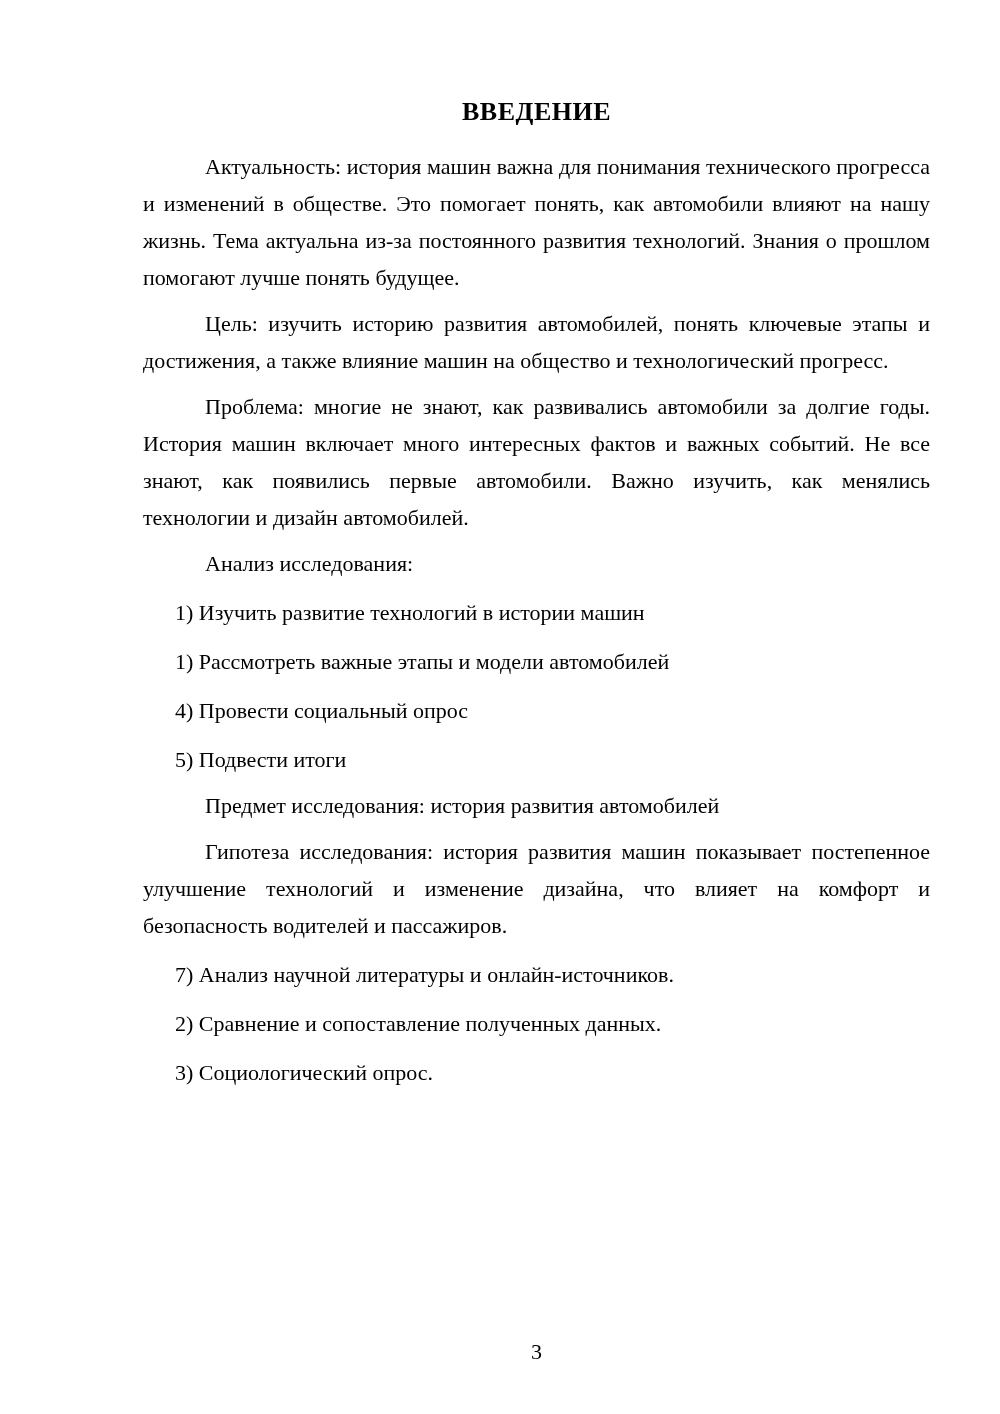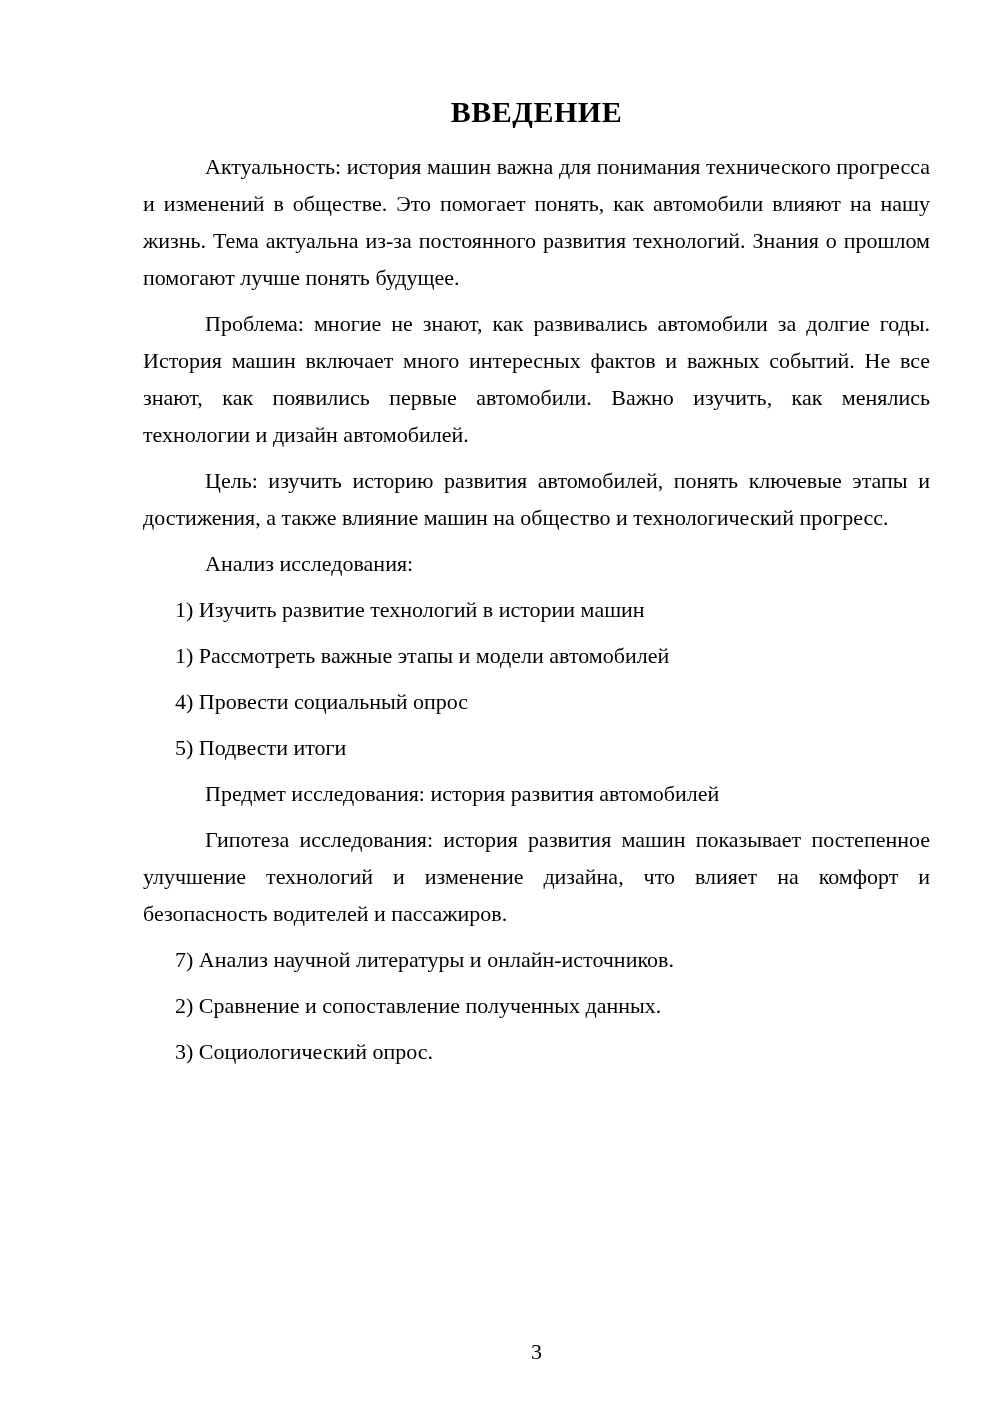--- a/index.html
+++ b/index.html
@@ -12,40 +12,40 @@
     width: 1000px;
     height: 1414px;
     box-sizing: border-box;
     background: #ffffff;
     color: #000000;
     font-family: "Liberation Serif", serif;
     font-size: 22px;
     padding: 98px 70px 0 143px;
   }
   .doc-title {
-    font-size: 30px;
+    font-size: 26px;
     font-weight: bold;
     text-align: center;
     margin: 0 0 22px 0;
     line-height: 28px;
     letter-spacing: 0.5px;
   }
   .para {
     margin: 0 0 9px 0;
     text-align: justify;
     text-indent: 62px;
     line-height: 37px;
   }
   .list {
     margin: 0;
     padding: 0;
     list-style: none;
   }
   .list-item {
-    margin: 0 0 9px 0;
+    margin: 12px 0 9px 0;
     padding-left: 32px;
     line-height: 37px;
     text-align: left;
   }
   .page-number {
     position: absolute;
     left: 143px;
     right: 70px;
     bottom: 48px;
     text-align: center;
@@ -55,23 +55,23 @@
 </style>
 </head>
 <body>
 
 <div class="page">
 
   <h1 class="doc-title">ВВЕДЕНИЕ</h1>
 
   <p class="para">Актуальность: история машин важна для понимания технического прогресса и изменений в обществе. Это помогает понять, как автомобили влияют на нашу жизнь. Тема актуальна из-за постоянного развития технологий. Знания о прошлом помогают лучше понять будущее.</p>
 
+  <p class="para">Цель: изучить историю развития автомобилей, понять ключевые этапы и достижения, а также влияние машин на общество и технологический прогресс.</p>
+
   <p class="para">Проблема: многие не знают, как развивались автомобили за долгие годы. История машин включает много интересных фактов и важных событий. Не все знают, как появились первые автомобили. Важно изучить, как менялись технологии и дизайн автомобилей.</p>
-
-  <p class="para">Цель: изучить историю развития автомобилей, понять ключевые этапы и достижения, а также влияние машин на общество и технологический прогресс.</p>
 
   <p class="para">Анализ исследования:</p>
 
   <ul class="list">
     <li class="list-item">1) Изучить развитие технологий в истории машин</li>
     <li class="list-item">1) Рассмотреть важные этапы и модели автомобилей</li>
     <li class="list-item">4) Провести социальный опрос</li>
     <li class="list-item">5) Подвести итоги</li>
   </ul>
 

